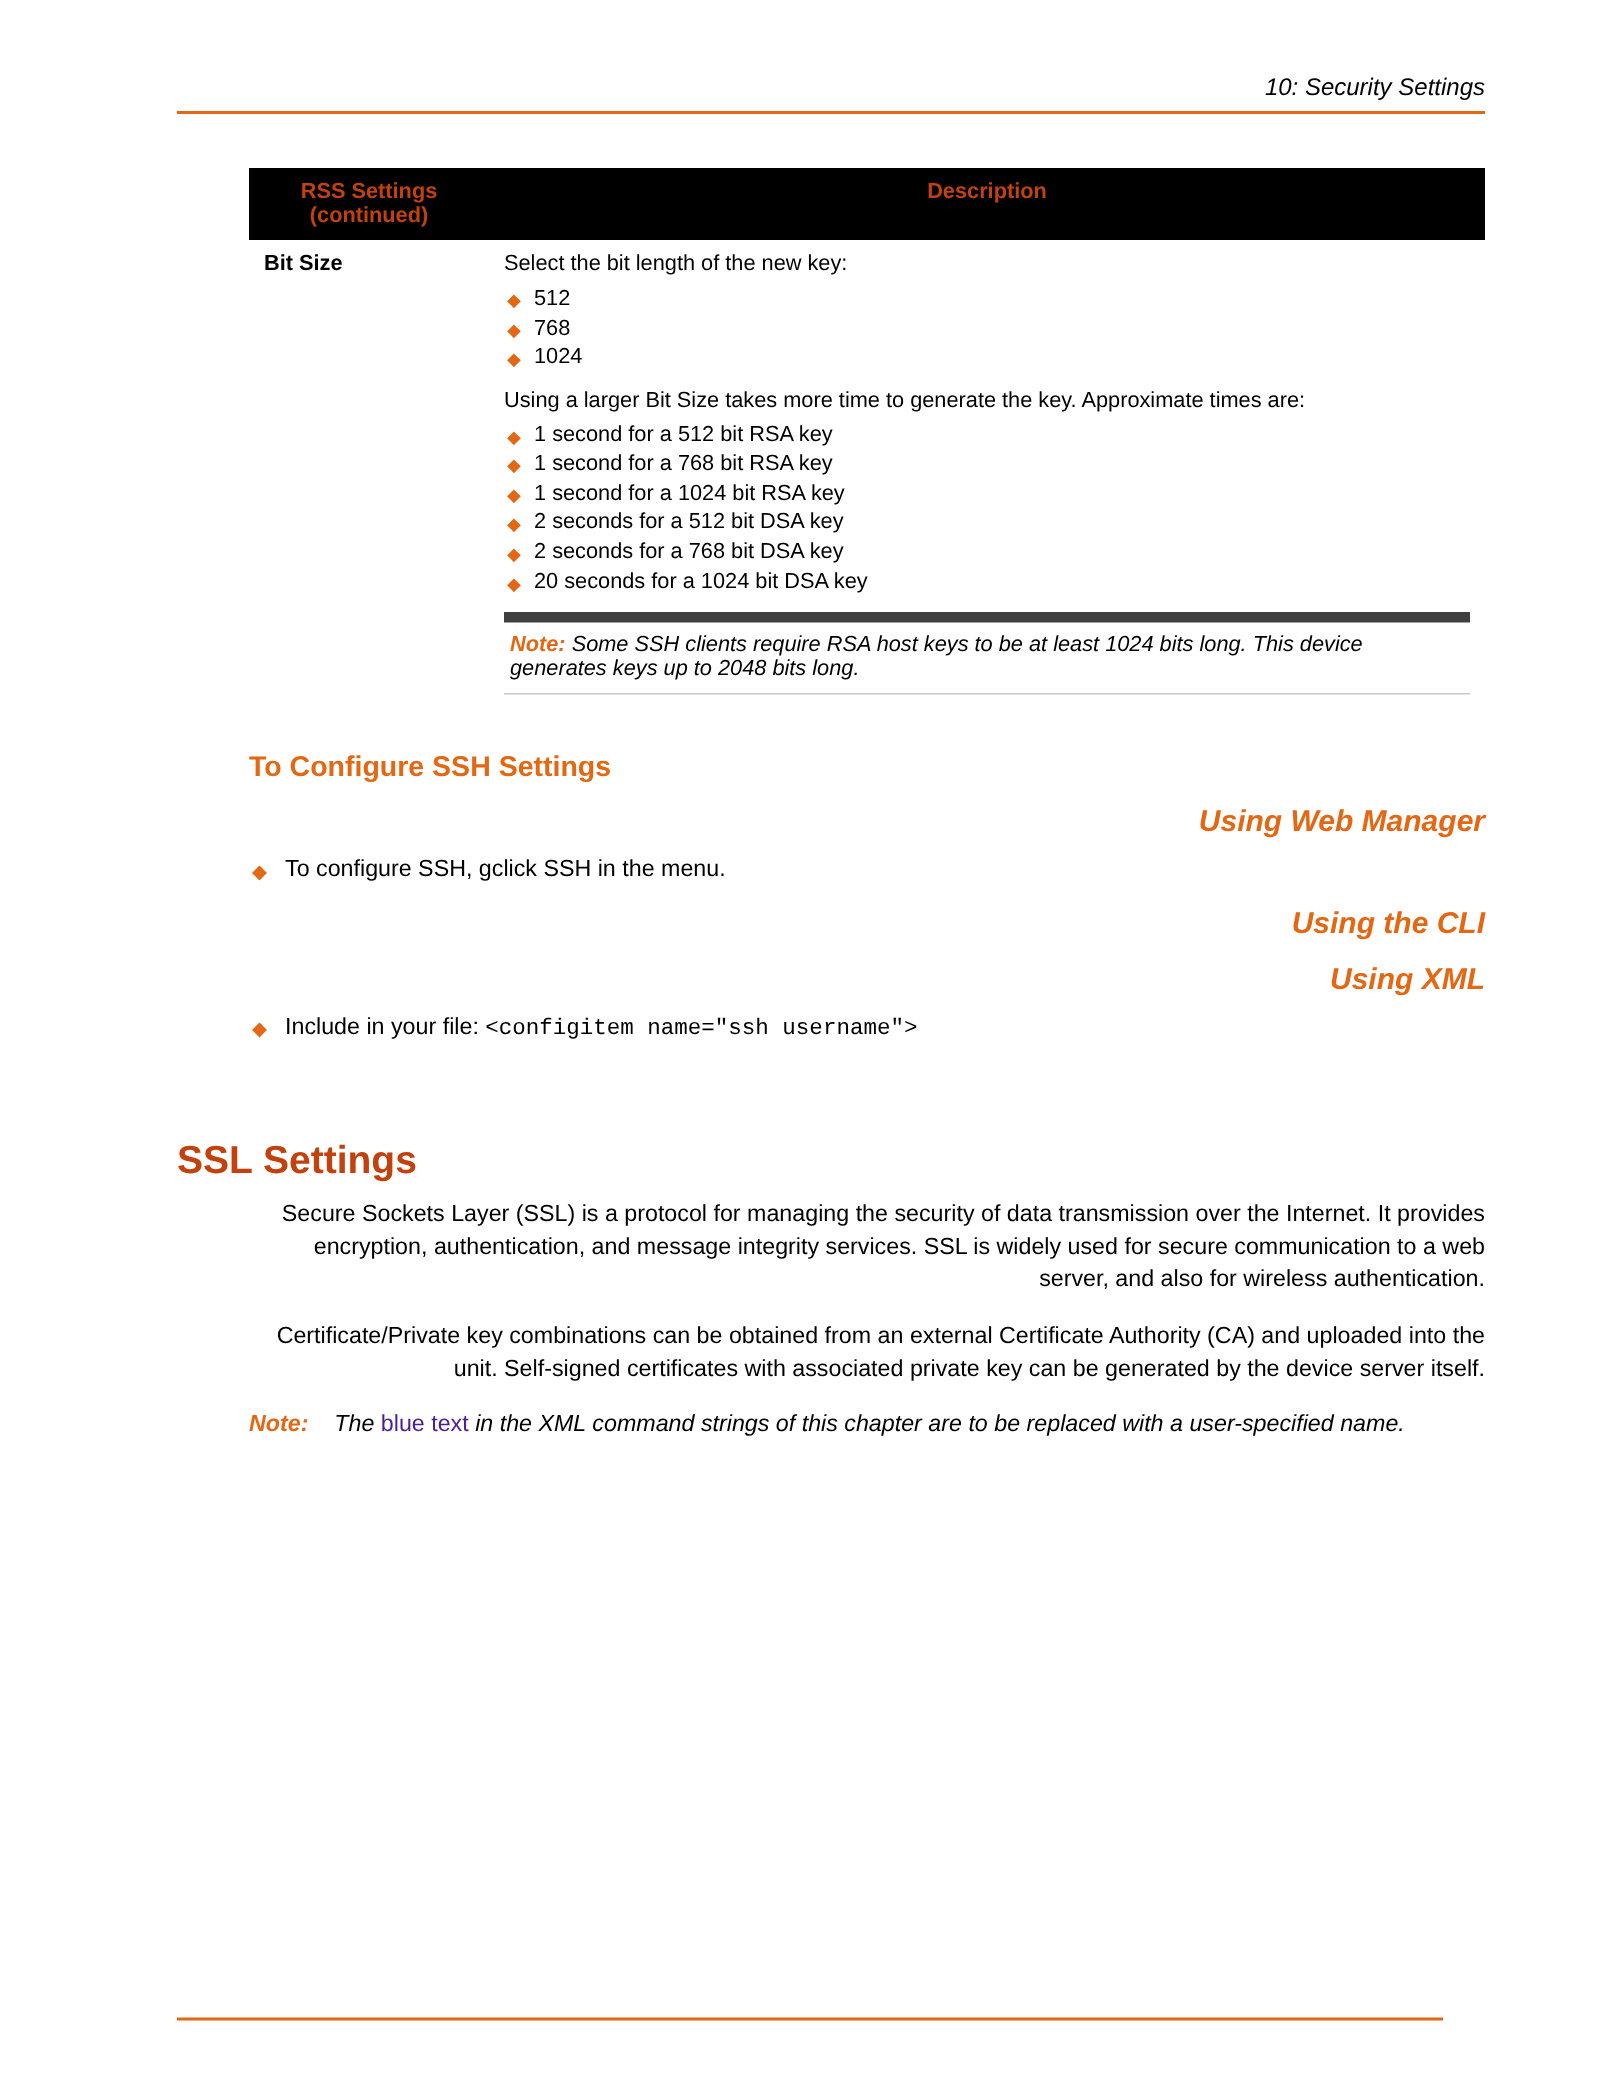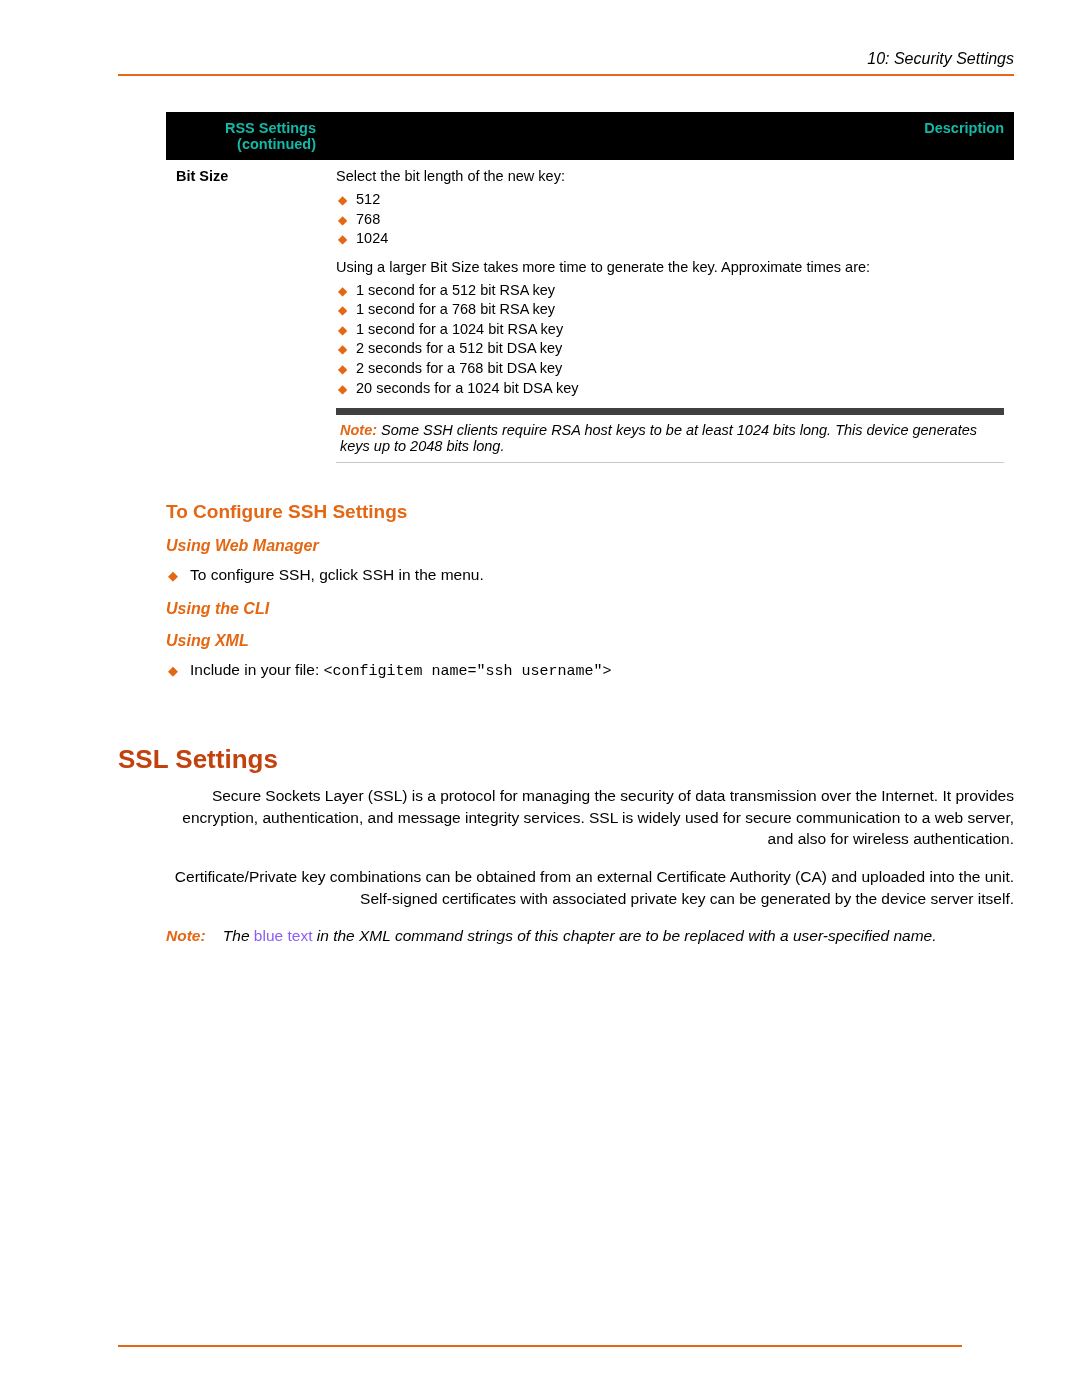--- a/index.html
+++ b/index.html
@@ -6,21 +6,21 @@
     margin: 0;
     font-family: Arial, Helvetica, sans-serif;
     font-size: 15.5px;
     color: #000;
     background: #fff;
   }
   .page {
     width: 1080px;
     height: 1397px;
     box-sizing: border-box;
-    padding: 50px 66px 40px 118px;
+    padding: 50px 90px 40px 118px;
     position: relative;
   }
   .header-area {
     position: relative;
     margin-bottom: 8px;
   }
   .chapter-title {
     font-style: italic;
     font-size: 16px;
     text-align: right;
@@ -35,23 +35,23 @@
     margin-top: 36px;
     margin-left: 48px;
   }
   table.settings {
     border-collapse: collapse;
     width: 100%;
     font-size: 14.5px;
   }
   table.settings th {
     background: #000;
-    color: #14b8a6;
-    font-weight: bold;
-    text-align: right;
+    color: #c2410c;
+    font-weight: bold;
+    text-align: center;
     padding: 8px 10px;
     vertical-align: top;
   }
   table.settings td {
     padding: 8px 10px 10px 10px;
     vertical-align: top;
     background: #fff;
   }
   table.settings td.rowlabel {
     font-weight: bold;
@@ -94,22 +94,23 @@
   .h3 {
     color: #e46713;
     font-weight: bold;
     font-size: 19px;
     margin: 28px 0 12px 48px;
   }
   .h4 {
     color: #e46713;
     font-style: italic;
     font-weight: bold;
-    font-size: 16px;
+    font-size: 20px;
     margin: 14px 0 8px 48px;
+    text-align: right;
   }
   .body-list {
     margin: 6px 0 12px 72px;
     padding: 0;
   }
   .body-list li {
     list-style: none;
     position: relative;
     padding-left: 0;
     line-height: 1.5;
@@ -145,21 +146,21 @@
     font-style: italic;
     line-height: 1.4;
     font-size: 15.5px;
   }
   .para-note .notelabel {
     color: #e46713;
     font-weight: bold;
     font-style: italic;
   }
   .para-note .bluetext {
-    color: #8b5cf6;
+    color: #4c1d95;
     font-style: normal;
     text-align: center;
   }
   .footer {
     position: absolute;
     left: 118px;
     right: 118px;
     bottom: 44px;
   }
   .bottom-rule {

